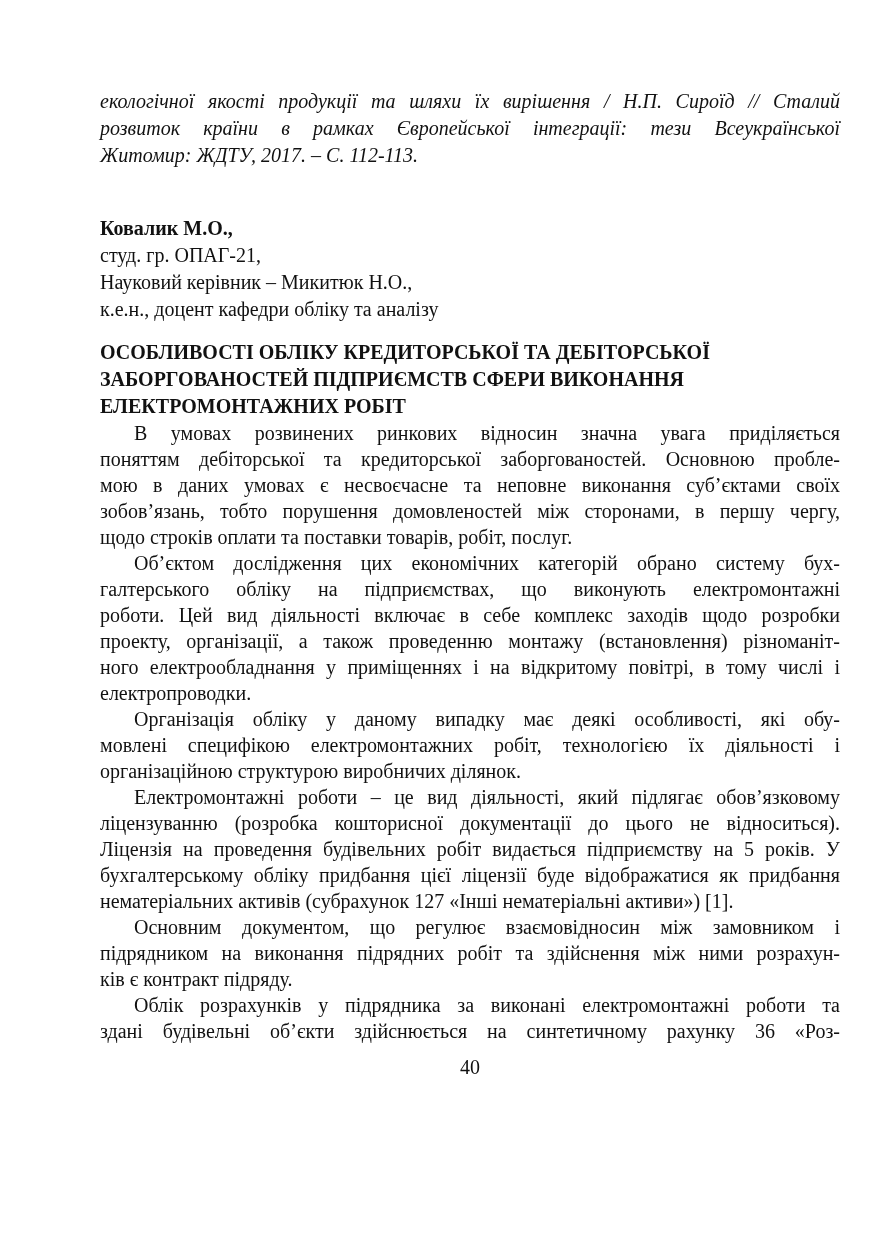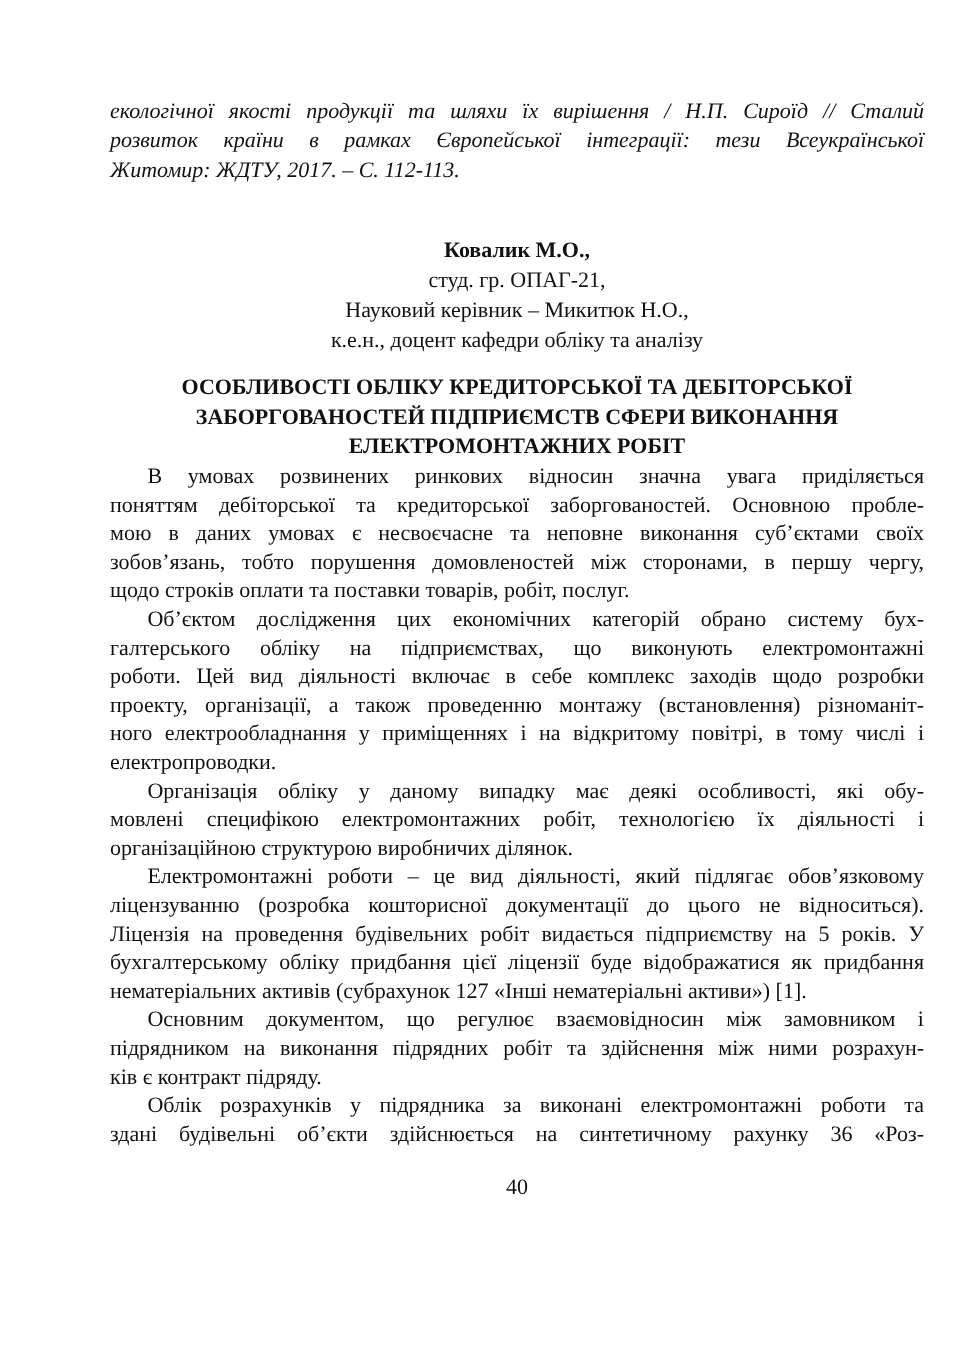--- a/index.html
+++ b/index.html
@@ -32,51 +32,51 @@
     text-align-last: justify;
   }
   .ref-block .t-line.last-line {
     text-align-last: left;
   }
   
   .author-block {
     margin-top: 46px;
     font-size: 20px;
     line-height: 27px;
-    text-align: center;
+    text-align: left;
   }
   .author-name {
     font-weight: bold;
   }
   
   .title-block {
     margin-top: 16px;
     font-size: 20px;
     line-height: 27px;
     font-weight: bold;
-    text-align: center;
+    text-align: left;
   }
   
   .body-text {
     font-size: 20px;
     line-height: 26px;
   }
   .para .t-line {
     text-align: justify;
     text-align-last: justify;
   }
   .para .t-line.first-line {
     text-indent: 34px;
   }
   .para:not(.continues) .t-line.last-line {
     text-align-last: left;
   }
   
   .page-number {
-    margin-top: 24px;
+    margin-top: 12px;
     font-size: 20px;
     text-align: center;
   }
 </style>
 </head>
 <body>
 
 <div class="page">
 
   <div class="ref-block">

